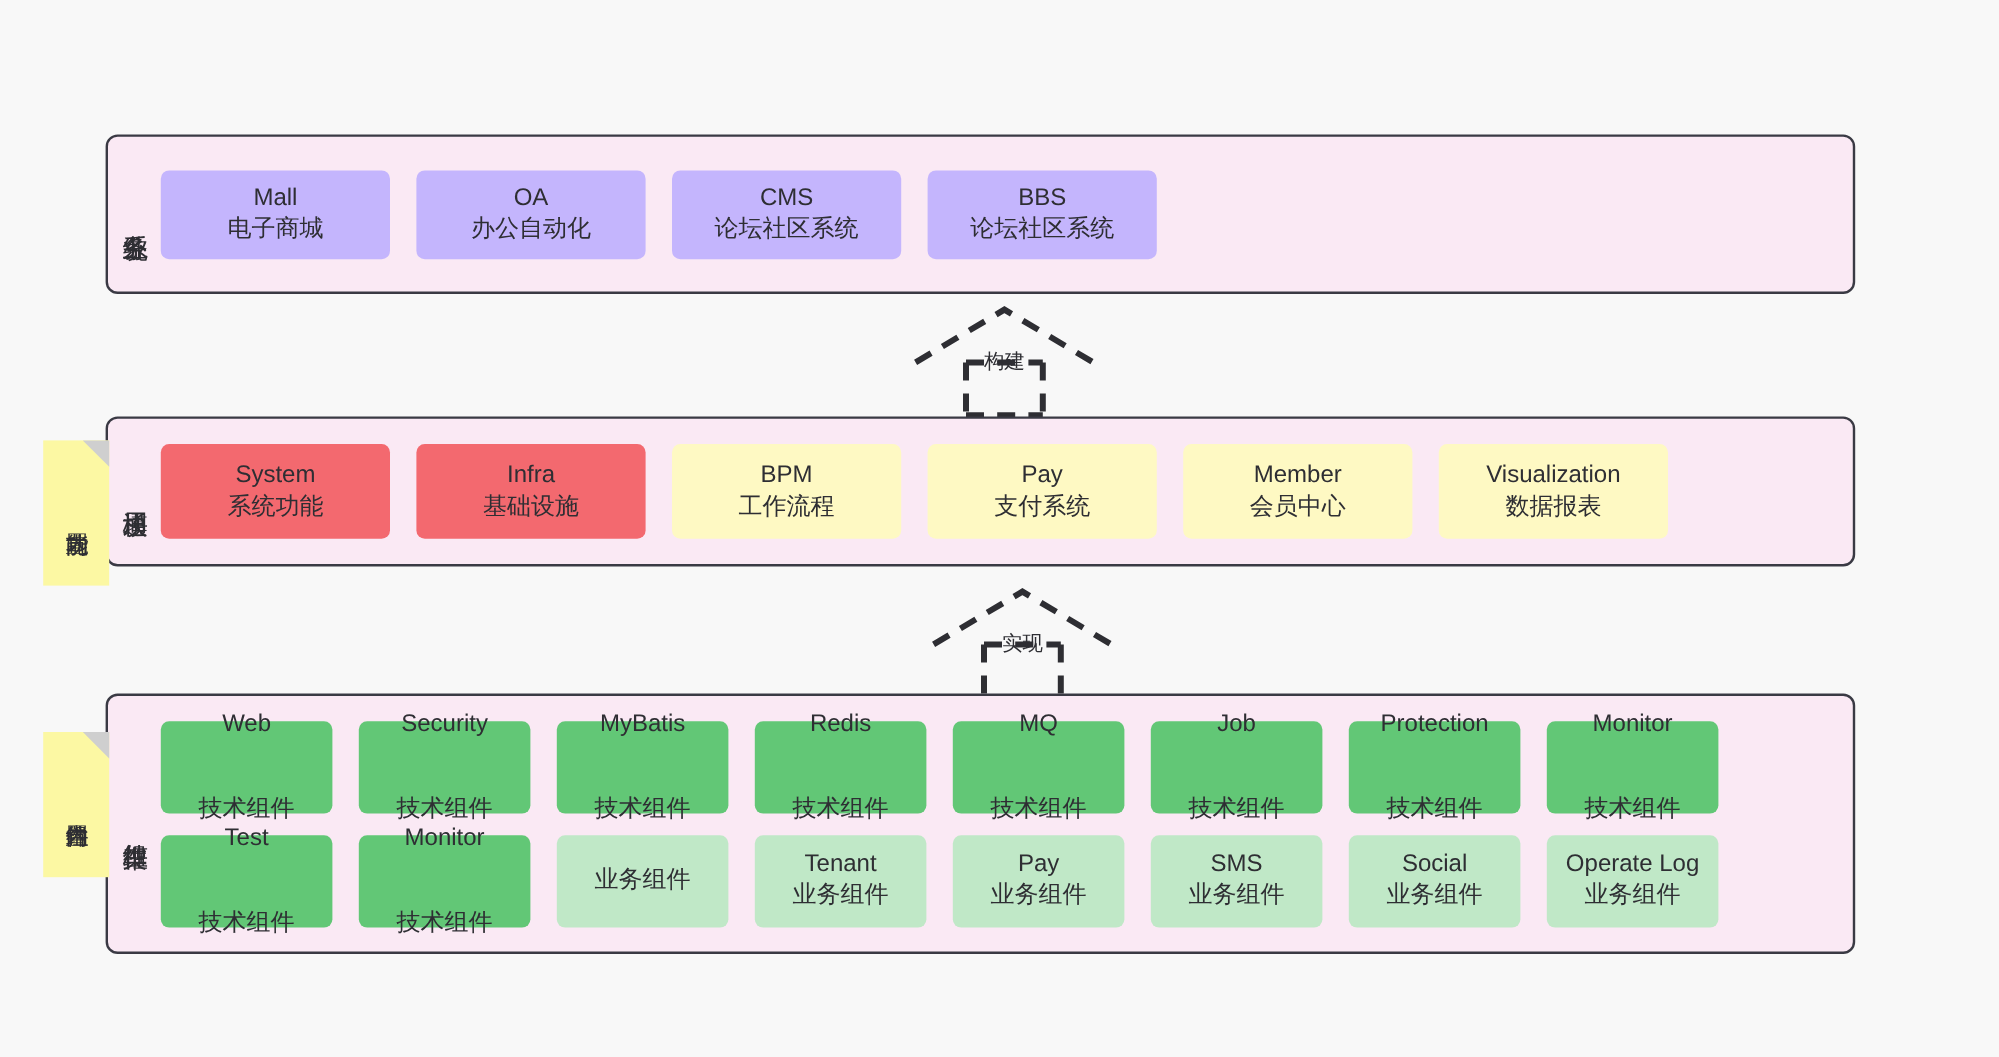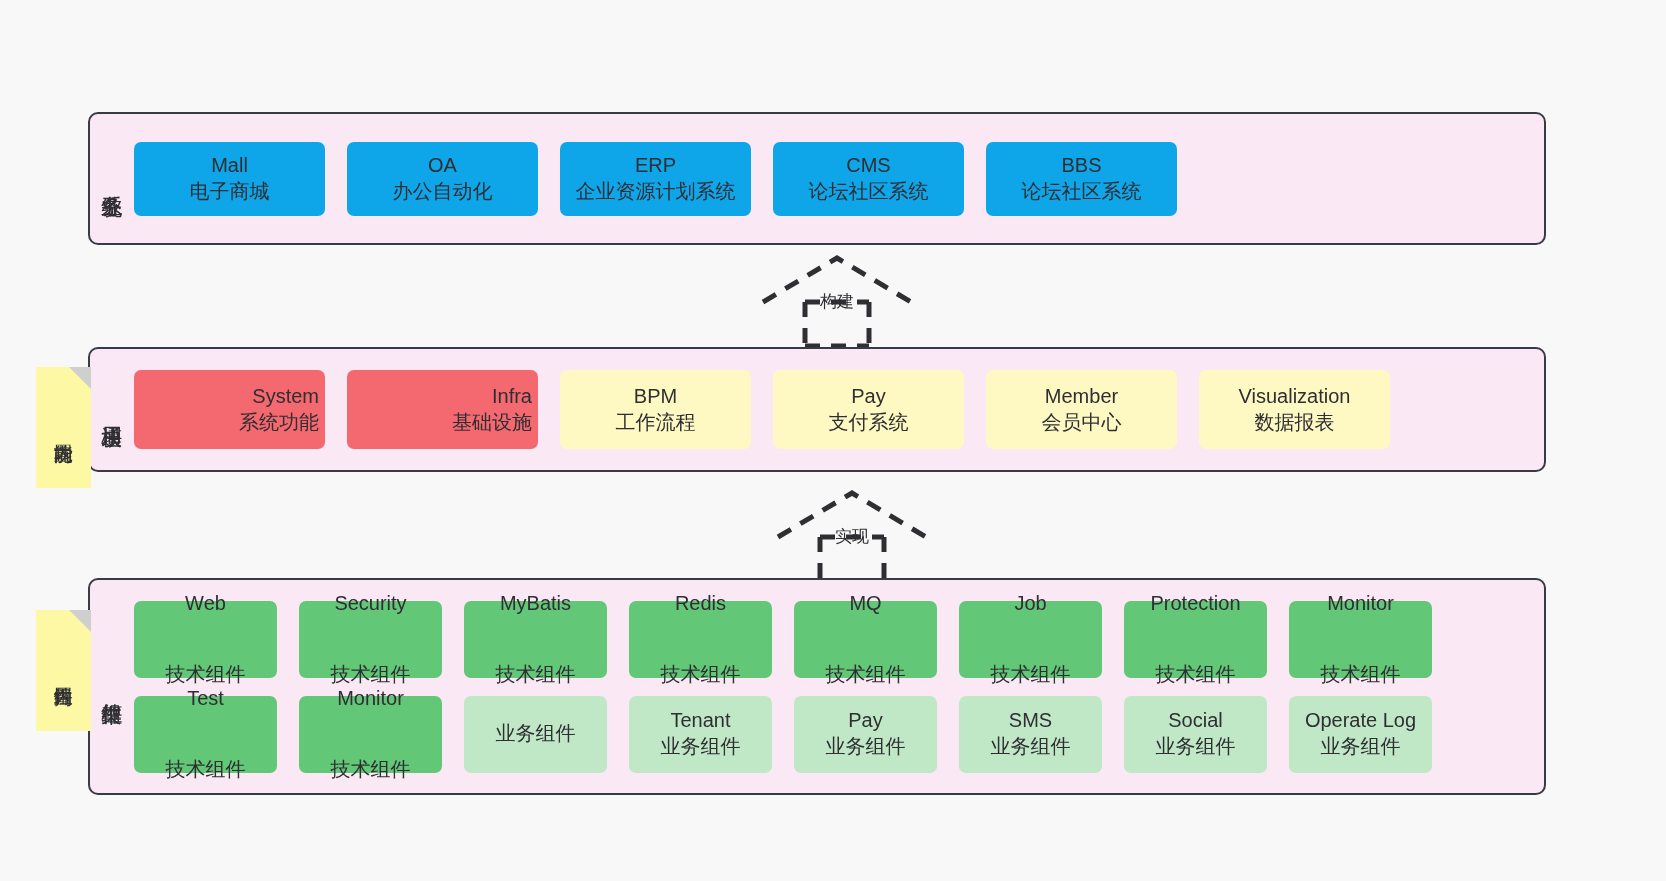--- a/index.html
+++ b/index.html
@@ -68,22 +68,22 @@
     font-size: 20px;
     line-height: 1.28;
     color: #2e2e33;
     padding: 4px 6px;
     flex: 0 0 auto;
   }
   .card .en { white-space: nowrap; }
   .card.wrap .en { white-space: normal; }
   .card .cn { white-space: nowrap; }
 
-  .blue  { background: #0ea5e9; }
-  .red   { background: #f3696f; align-items: flex-end; }
+  .blue  { background: #c4b5fd; }
+  .red   { background: #f3696f; }
   .pink  { background: #fef9c3; }
   .green { background: #62c776; gap: 45px; }
   .lgreen{ background: #c0e8c7; }
 
   
   #layer-business { left: 88px; top: 112px; width: 1458px; height: 133px; }
   #layer-business .card { width: 191px; height: 74px; }
 
   
   #layer-modules { left: 88px; top: 347px; width: 1458px; height: 125px; }
@@ -155,24 +155,20 @@
     <div class="row">
       <div class="card blue">
         <span class="en">Mall</span>
         <span class="cn">电子商城</span>
       </div>
       <div class="card blue">
         <span class="en">OA</span>
         <span class="cn">办公自动化</span>
       </div>
       <div class="card blue">
-        <span class="en">ERP</span>
-        <span class="cn">企业资源计划系统</span>
-      </div>
-      <div class="card blue">
         <span class="en">CMS</span>
         <span class="cn">论坛社区系统</span>
       </div>
       <div class="card blue">
         <span class="en">BBS</span>
         <span class="cn">论坛社区系统</span>
       </div>
     </div>
   </div>
 </div>

